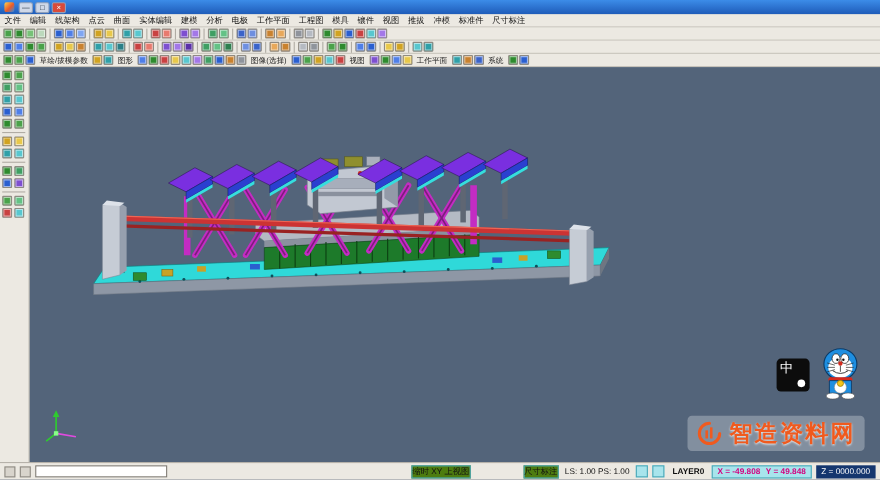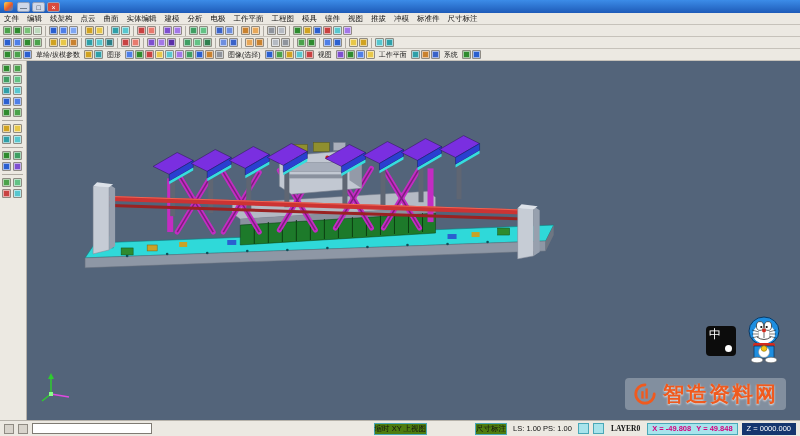--- a/index.html
+++ b/index.html
@@ -53,21 +53,21 @@
              border-top:1px solid #b6b2aa;display:flex;align-items:center;gap:4px;
              padding:0 4px;font-size:7.5px;color:#111;}
   .sicon{width:10px;height:10px;border:1px solid #8f8b83;background:#d8d4cc;flex:none;}
   .status-input{width:120px;height:11px;border:1px solid #7f7b73;background:#fff;
                 font-size:7.5px;padding:0 2px;font-family:"Liberation Sans",sans-serif;}
   .flex-spacer{flex:1;}
   .status-cyan{background:#4d7c0f;border:1px solid #4aa8b8;height:12px;display:inline-flex;
                align-items:center;padding:0 0;white-space:nowrap;margin-left:44px;}
   .status-text{white-space:nowrap;padding:0 2px;}
   .mini-cyan{width:11px;height:11px;background:#a8e4ec;border:1px solid #4aa8b8;flex:none;}
-  .status-layer{font-weight:bold;padding:0 3px;white-space:nowrap;font-family:Liberation Serif, serif;}
+  .status-layer{font-weight:bold;padding:0 3px;white-space:nowrap;}
   .coords{background:#a8e4ec;border:1px solid #4aa8b8;height:12px;display:inline-flex;
           align-items:center;gap:5px;padding:0 4px;white-space:nowrap;}
   .cx,.cy{color:#d4007f;font-weight:bold;}
   .z-panel{background:#15366e;color:#fff;height:12px;display:inline-flex;align-items:center;
            padding:0 5px;white-space:nowrap;}
 </style>
 </head>
 <body>
 
 <div class="titlebar">

